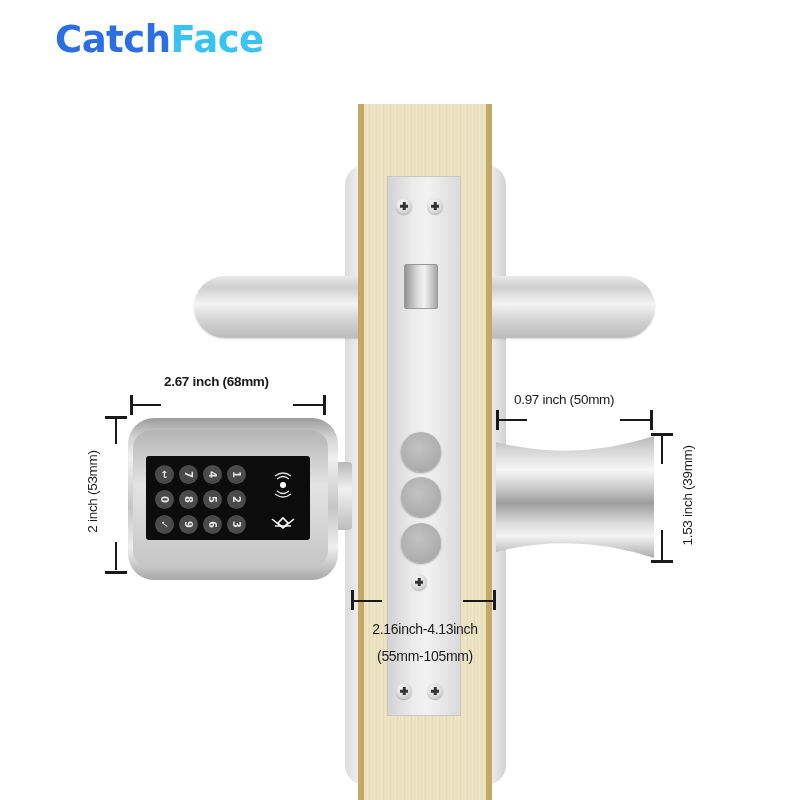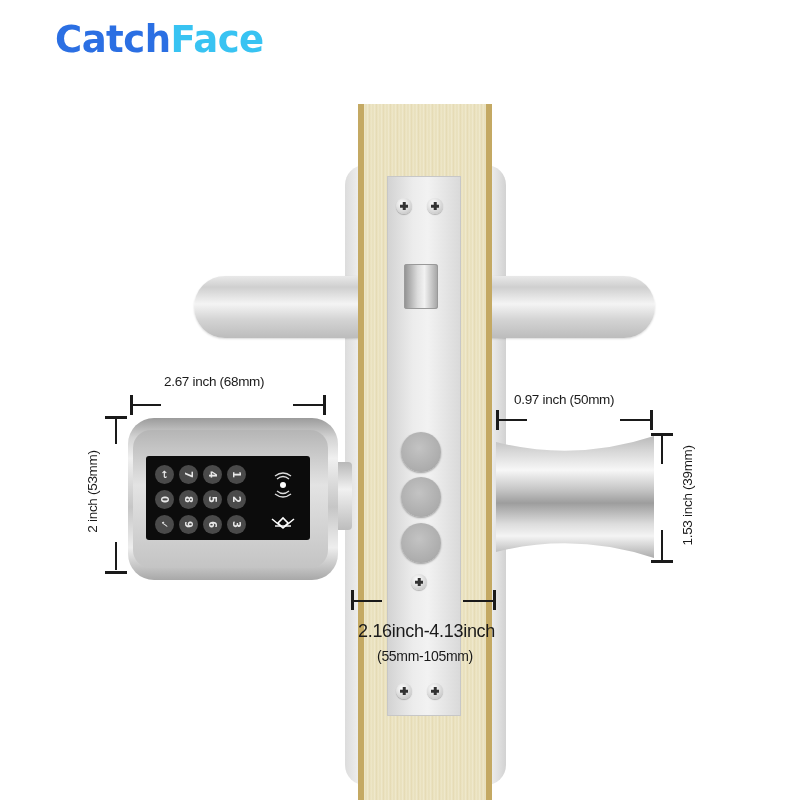--- a/index.html
+++ b/index.html
@@ -110,21 +110,21 @@
   <path d="M3 24 Q11 30 19 24" stroke="#dddddd" stroke-width="1.3" fill="none"></path>
 </svg>
 
 <svg class="abs" style="left:271px;top:516px;width:24px;height:14px;" viewBox="0 0 24 14">
   <path d="M1 3 L12 12 L17 7 L12 2 L7 7 L12 12 L23 3" stroke="#ffffff" stroke-width="1.6" fill="none"></path>
   <path d="M4 10 L20 10" stroke="#ffffff" stroke-width="1.4"></path>
 </svg>
 
 <div class="abs knob"></div>
 
-<div class="abs dim-text" style="left:164px;top:374px;">2.67 inch (68mm)</div>
+<div class="abs dim-text" style="left:164px;top:374px;font-weight:bold;">2.67 inch (68mm)</div>
 <div class="abs vtick" style="left:130px;top:395px;height:20px;"></div>
 <div class="abs hline" style="left:131px;top:404px;width:30px;"></div>
 <div class="abs hline" style="left:293px;top:404px;width:30px;"></div>
 <div class="abs vtick" style="left:323px;top:395px;height:20px;"></div>
 
 <div class="abs htick" style="left:105px;top:416px;width:22px;"></div>
 <div class="abs vline" style="left:115px;top:416px;height:28px;"></div>
 <div class="abs vline" style="left:115px;top:542px;height:28px;"></div>
 <div class="abs htick" style="left:105px;top:571px;width:22px;"></div>
 <div class="abs dim-text vtext" style="left:46px;top:484px;width:92px;text-align:center;">2 inch (53mm)</div>
@@ -138,14 +138,14 @@
 <div class="abs htick" style="left:651px;top:433px;width:22px;"></div>
 <div class="abs vline" style="left:661px;top:434px;height:30px;"></div>
 <div class="abs vline" style="left:661px;top:530px;height:30px;"></div>
 <div class="abs htick" style="left:651px;top:560px;width:22px;"></div>
 <div class="abs dim-text vtext" style="left:637px;top:488px;width:100px;text-align:center;">1.53 inch (39mm)</div>
 
 <div class="abs vtick" style="left:351px;top:590px;height:20px;"></div>
 <div class="abs hline" style="left:352px;top:600px;width:30px;"></div>
 <div class="abs hline" style="left:463px;top:600px;width:30px;"></div>
 <div class="abs vtick" style="left:493px;top:590px;height:20px;"></div>
-<div class="abs dim-text" style="left:358px;top:621px;width:134px;text-align:center;font-size:18px;">2.16inch-4.13inch</div>
+<div class="abs dim-text" style="left:358px;top:621px;width:134px;text-align:center;font-size:14px;">2.16inch-4.13inch</div>
 <div class="abs dim-text" style="left:358px;top:648px;width:134px;text-align:center;font-size:14px;">(55mm-105mm)</div>
 
 </body></html>

